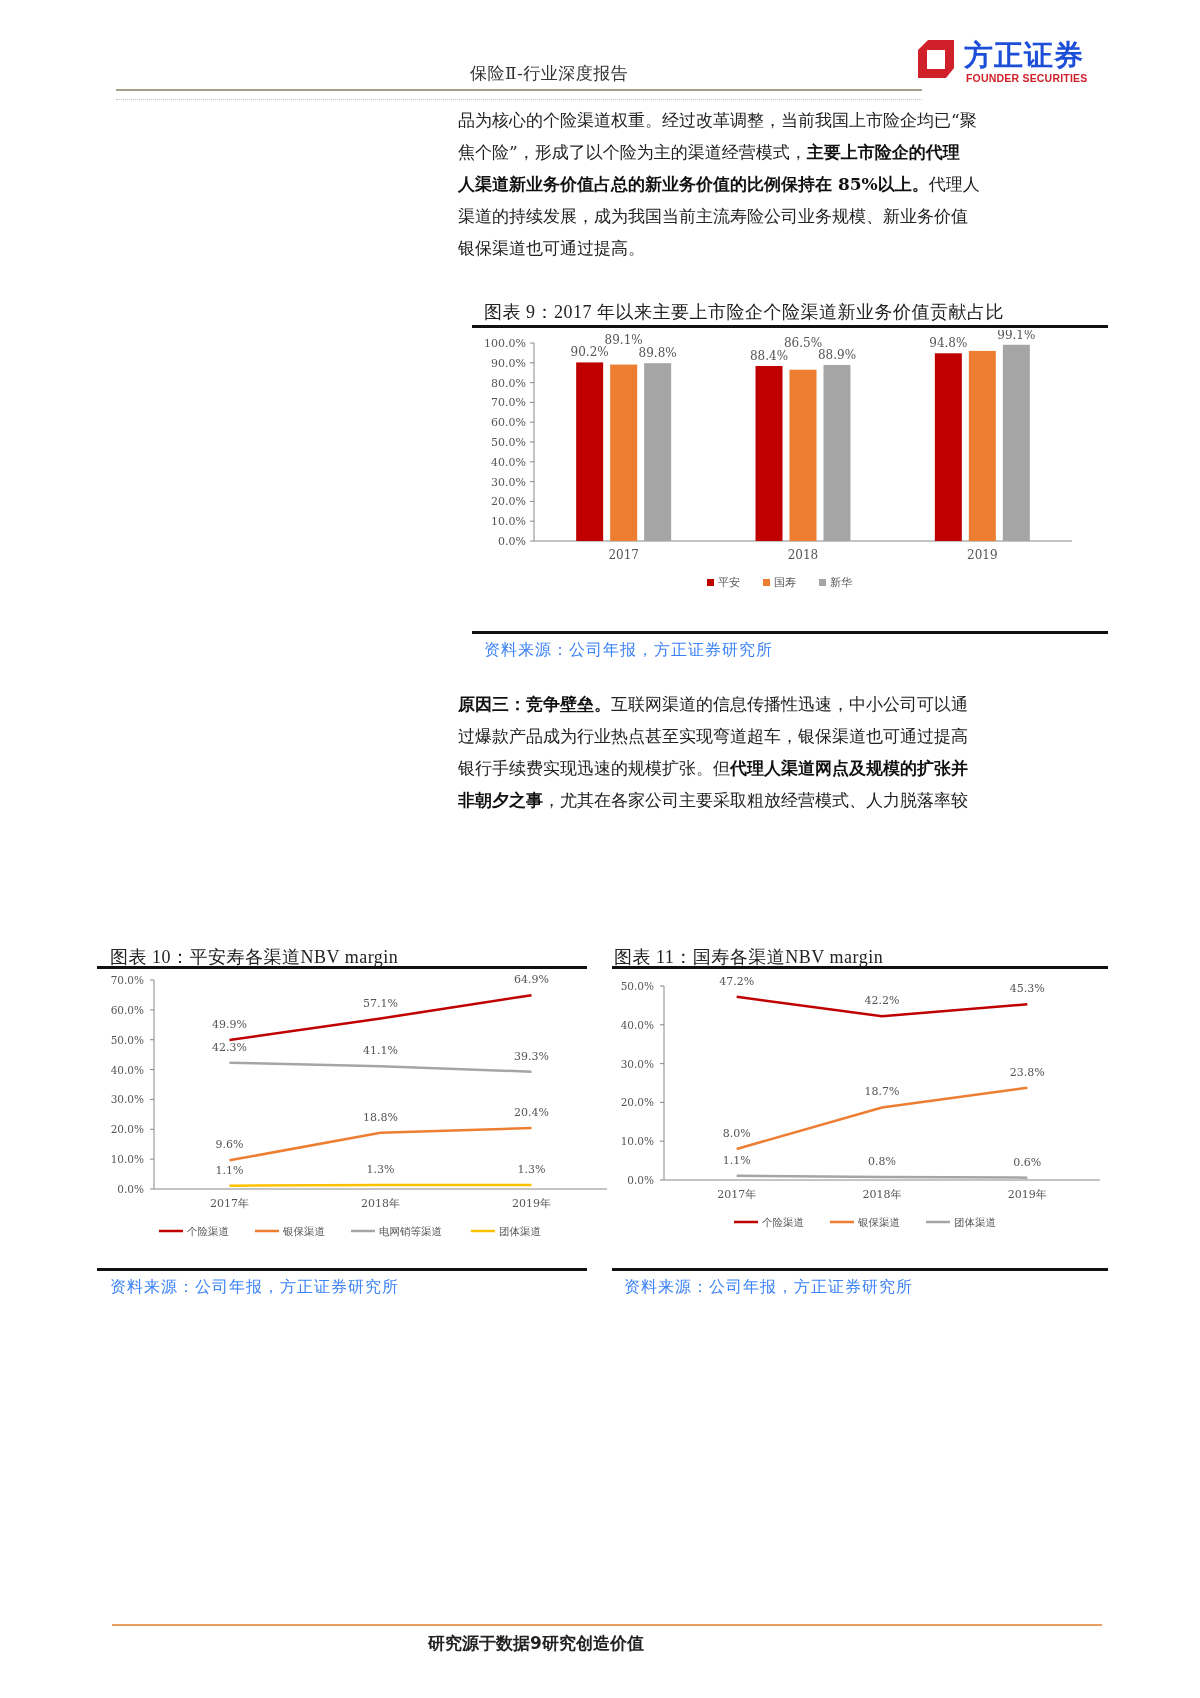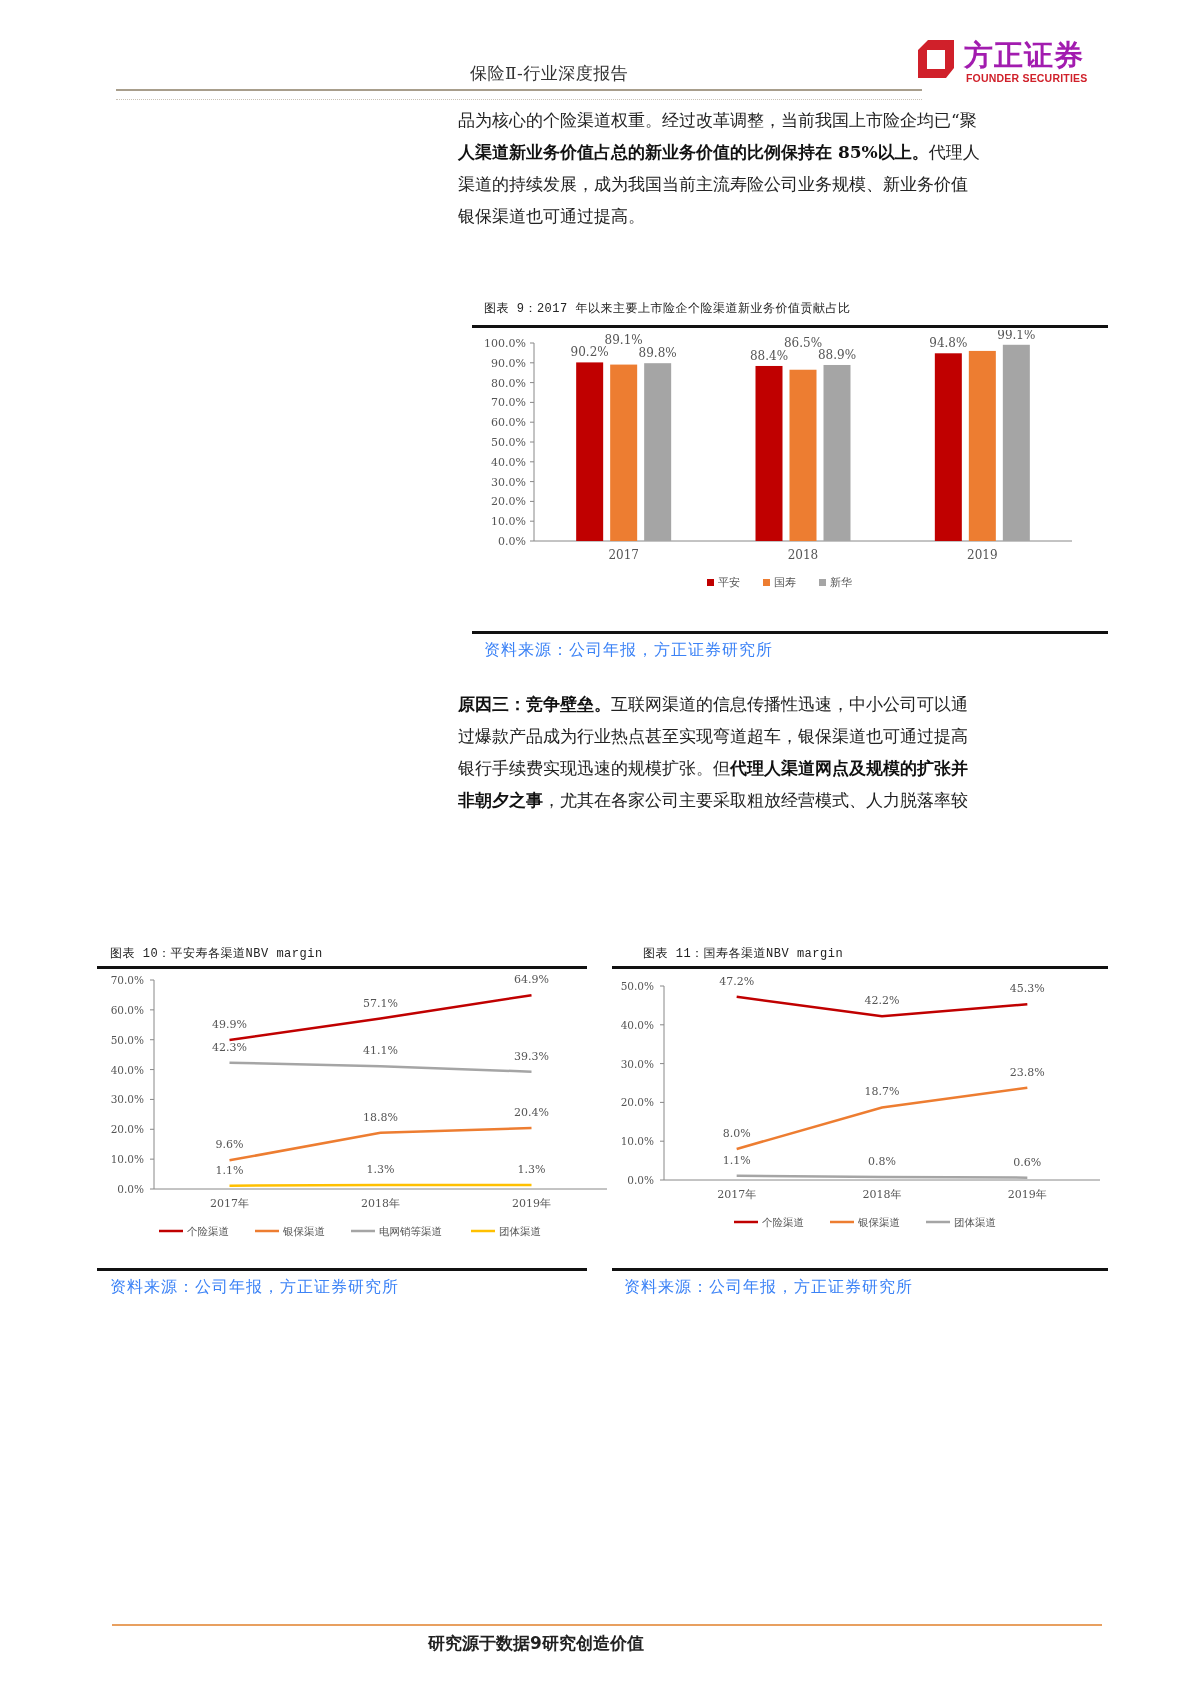--- a/index.html
+++ b/index.html
@@ -5,29 +5,29 @@
   html, body { margin:0; padding:0; background:#ffffff; }
   body { width:1200px; height:1698px; position:relative; overflow:hidden;
          font-family:"DejaVu Serif","Liberation Serif",serif; color:#222; }
   .abs { position:absolute; }
   
   .hdr-title { left:470px; top:62px; font-size:17px; color:#333; letter-spacing:0.5px; }
   .hdr-rule1 { left:116px; top:89px; width:806px; height:2px; background:#a89e8c; }
   .hdr-rule2 { left:116px; top:99px; width:806px; height:0; border-top:1px dotted #c9c2b6; }
   .logo { left:918px; top:36px; width:190px; height:50px; }
   .logo-mark { position:absolute; left:0; top:4px; width:36px; height:38px; }
-  .logo-cn { position:absolute; left:46px; top:0; font-size:29px; font-weight:bold; color:#a21caf;
+  .logo-cn { position:absolute; left:46px; top:0; font-size:29px; font-weight:bold; color:#1d4ed8;
              font-family:"DejaVu Sans","Liberation Sans",sans-serif; letter-spacing:1px; }
   .logo-en { position:absolute; left:48px; top:36px; font-size:10.5px; font-weight:bold; color:#d0202a;
              font-family:"Liberation Sans","DejaVu Sans",sans-serif; letter-spacing:0.2px; }
   
   .para { left:458px; width:646px; font-size:17px; line-height:32px; text-align:justify; color:#222; }
   .para b { font-weight:bold; color:#111; }
   
-  .cap { font-size:12px; color:#222; font-family:Liberation Mono, monospace; letter-spacing:0.5px; }
+  .cap { font-size:18px; color:#222; font-family:Liberation Serif, serif; letter-spacing:0.5px; }
   .cap-rule { height:3px; background:#111; }
   .src-rule { height:3px; background:#111; }
   .src { font-size:16px; color:#3b82f6; letter-spacing:1px; }
   .foot-rule { left:112px; top:1624px; width:990px; height:2px; background:#e8a060; }
   .foot { left:0; width:1072px; top:1632px; text-align:center; font-size:17px; font-weight:bold; color:#222;
           font-family:"DejaVu Sans","Liberation Sans",sans-serif; }
   svg text { font-family:"DejaVu Serif","Liberation Serif",serif; }
 </style>
 </head>
 <body>
@@ -38,20 +38,21 @@
 <div class="abs logo">
   <svg class="logo-mark" viewBox="0 0 36 38">
     <path d="M10 0 H36 V28 L28 38 H0 V10 Z M9 10 V29 H27 V10 Z" fill="#d0202a" fill-rule="evenodd"></path>
   </svg>
   <div class="logo-cn">方正证券</div>
   <div class="logo-en">FOUNDER SECURITIES</div>
 </div>
 
 <div class="abs para" style="top:104px;">
   <div><span>品为核心的个险渠道权重。经过改革调整，当前我国上市险企均已“聚</span></div>
+  <div><span>焦个险”，形成了以个险为主的渠道经营模式，</span><b>主要上市险企的代理</b></div>
   <div><b>人渠道新业务价值占总的新业务价值的比例保持在 85%以上。</b><span>代理人</span></div>
   <div><span>渠道的持续发展，成为我国当前主流寿险公司业务规模、新业务价值</span></div>
   <div><span>银保渠道也可通过提高。</span></div>
 </div>
 
 <div class="abs cap" style="left:484px; top:300px;">图表 9：2017 年以来主要上市险企个险渠道新业务价值贡献占比</div>
 <div class="abs cap-rule" style="left:472px; top:325px; width:636px;"></div>
 
 <svg class="abs" style="left:472px; top:330px;" width="636" height="280">
   <g id="f9">
@@ -166,21 +167,21 @@
       <text x="186" y="265" font-size="10.5" fill="#555">银保渠道</text>
       <line x1="254" y1="261" x2="278" y2="261" stroke="#a5a5a5" stroke-width="2.5"></line>
       <text x="282" y="265" font-size="10.5" fill="#555">电网销等渠道</text>
       <line x1="374" y1="261" x2="398" y2="261" stroke="#ffc000" stroke-width="2.5"></line>
       <text x="402" y="265" font-size="10.5" fill="#555">团体渠道</text>
     </g>
 </svg>
 <div class="abs src-rule" style="left:97px; top:1268px; width:490px;"></div>
 <div class="abs src" style="left:110px; top:1277px;">资料来源：公司年报，方正证券研究所</div>
 
-<div class="abs cap" style="left:643px; top:945px;">图表 11：国寿各渠道NBV margin</div>
+<div class="abs cap" style="left:614px; top:945px;">图表 11：国寿各渠道NBV margin</div>
 <div class="abs cap-rule" style="left:612px; top:966px; width:496px;"></div>
 <svg class="abs" style="left:612px; top:970px;" width="500" height="280">
   <g id="f11">
       <line x1="52" y1="16" x2="52" y2="210" stroke="#888" stroke-width="1"></line>
       <line x1="52" y1="210" x2="488" y2="210" stroke="#888" stroke-width="1"></line>
       <line x1="48" y1="210" x2="52" y2="210" stroke="#888"></line>
       <text x="42" y="214" text-anchor="end" font-size="10.5" fill="#555">0.0%</text>
       <line x1="48" y1="171.2" x2="52" y2="171.2" stroke="#888"></line>
       <text x="42" y="175.2" text-anchor="end" font-size="10.5" fill="#555">10.0%</text>
       <line x1="48" y1="132.39999999999998" x2="52" y2="132.39999999999998" stroke="#888"></line>

